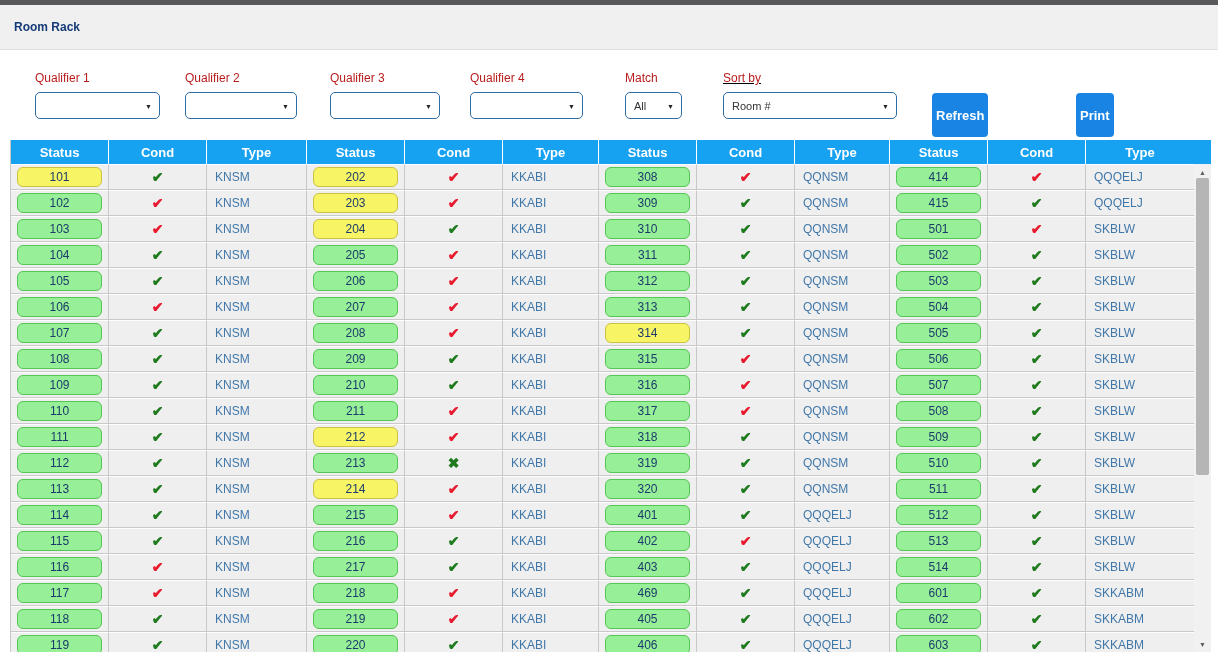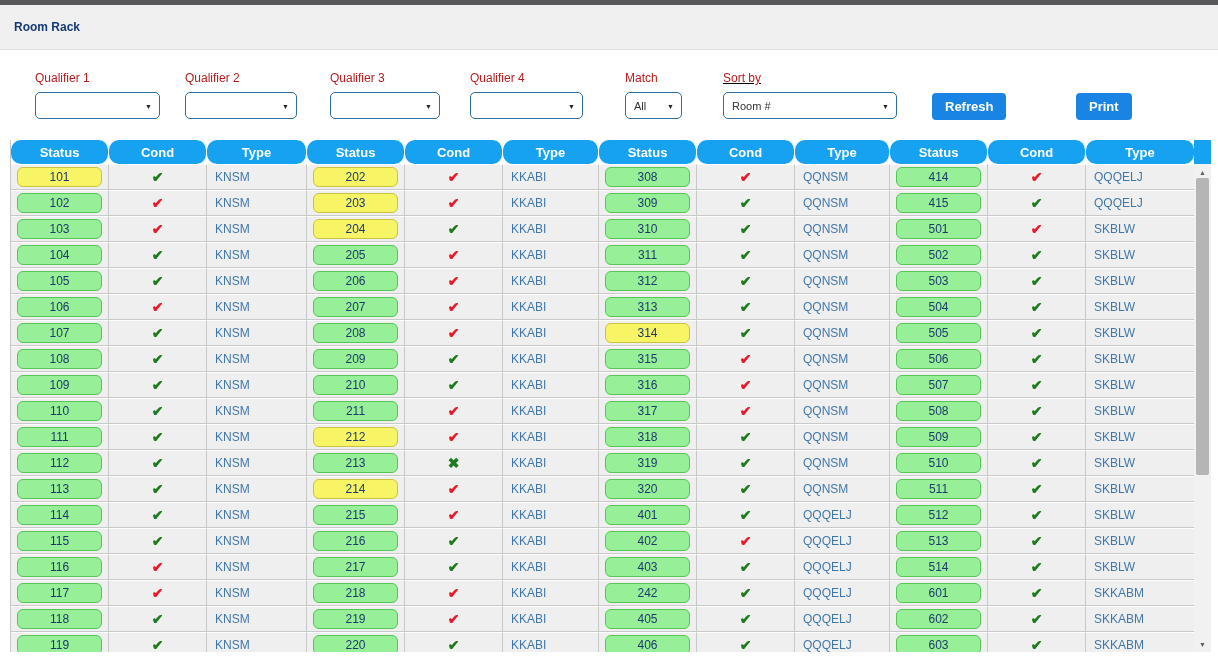--- a/index.html
+++ b/index.html
@@ -27,41 +27,41 @@
     -webkit-appearance:none;appearance:none;
     height:27px;border:1px solid #2e6da4;border-radius:5px;
     background:#ffffff;color:#333;font-size:11px;padding:0 20px 0 8px;
     font-family:"Liberation Sans", sans-serif;width:100%;
   }
   .select-caret{
     position:absolute;right:8px;top:50%;transform:translateY(-46%);
     font-size:7px;color:#222;pointer-events:none;
   }
   .btn{
-    position:absolute;height:27px;border:none;border-radius:4px;
+    position:absolute;height:44px;border:none;border-radius:4px;
     background:var(--button-blue);color:#fff;font-size:13px;font-weight:bold;
-    padding:0 13px;cursor:pointer;font-family:"Liberation Sans", sans-serif;
+    padding:0 4px;cursor:pointer;font-family:"Liberation Sans", sans-serif;
   }
 
   
   .rack-table{
     position:absolute;left:10px;top:140px;width:1201px;height:512px;
     display:flex;overflow:hidden;
   }
   .rack-grid{
     width:1184px;display:grid;
     grid-template-columns:98px 98px 100px 98px 98px 96px 98px 98px 95px 98px 98px 109px;
     grid-template-rows:24px repeat(19,26px);
     border-left:1px solid #c8c8c8;
     box-sizing:border-box;
   }
   .hcell{
     background:var(--header-blue);color:#ffffff;font-size:13px;font-weight:bold;
     display:flex;align-items:center;justify-content:center;
-    border-right:1px solid #ffffff;box-sizing:border-box;border-radius:10px;
+    border-right:1px solid #ffffff;box-sizing:border-box;
   }
   .cell{
     background:#efefef;box-sizing:border-box;
     border-right:1px solid #c8c8c8;border-bottom:1px solid #c9c9c9;border-top:1px solid #fdfdfd;
     display:flex;align-items:center;
   }
   .status-cell{justify-content:center;}
   .room-btn{
     width:85px;height:20px;border-radius:6px;font-size:12px;
     color:var(--room-text);display:flex;align-items:center;justify-content:center;
@@ -622,21 +622,21 @@
         </div>
         <div class="cell type-cell">KNSM</div>
         <div class="cell status-cell">
           <button class="room-btn green">218</button>
         </div>
         <div class="cell cond-cell">
           <span class="cond-icon red">✔</span>
         </div>
         <div class="cell type-cell">KKABI</div>
         <div class="cell status-cell">
-          <button class="room-btn green">242</button>
+          <button class="room-btn green">469</button>
         </div>
         <div class="cell cond-cell">
           <span class="cond-icon green">✔</span>
         </div>
         <div class="cell type-cell">QQQELJ</div>
         <div class="cell status-cell">
           <button class="room-btn green">601</button>
         </div>
         <div class="cell cond-cell">
           <span class="cond-icon green">✔</span>

